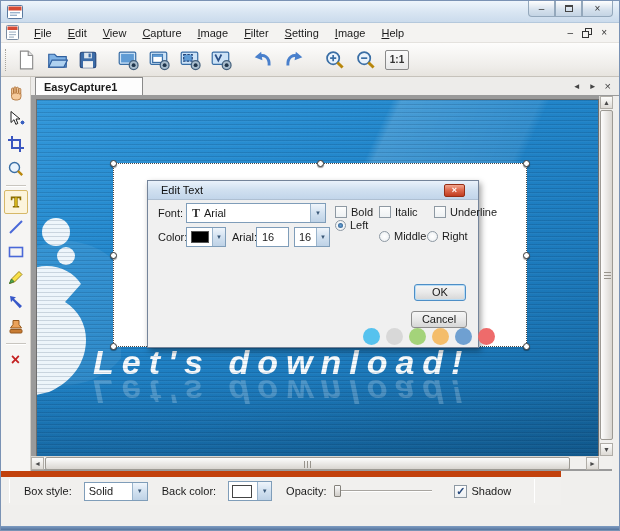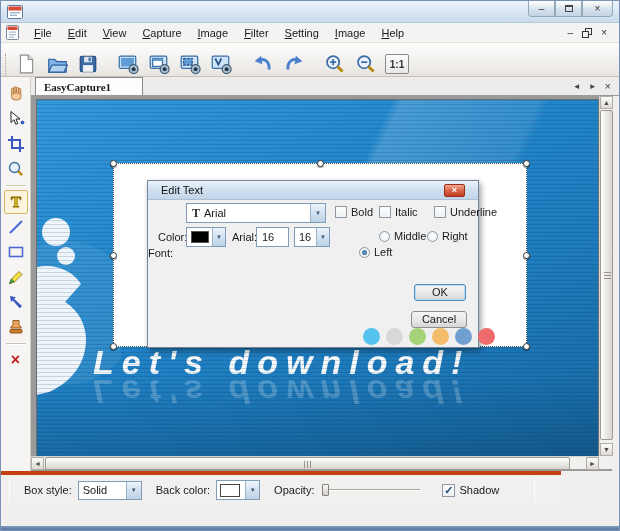--- a/index.html
+++ b/index.html
@@ -24,32 +24,32 @@
     display:flex; align-items:center; padding:0 4px; border-bottom:1px solid #e4e2de; }
   #menubar .doc-icon { width:15px; height:15px; margin-right:6px; }
   .menu-item { padding:2px 8px; }
   .menu-item::first-letter { text-decoration:underline; }
   .mdi-ctrls { margin-left:auto; display:flex; align-items:center; gap:9px; padding-right:8px; color:#333; }
   .mdi-ctrls span { font-size:10px; }
 
   
   #toolbar { position:absolute; left:0; top:42px; width:618px; height:34px;
     background:linear-gradient(#fdfdfc,#efedea 70%,#e7e4df); border-bottom:1px solid #c6c2bb;
-    display:flex; align-items:flex-end; padding-left:4px; }
+    display:flex; align-items:center; padding-left:4px; }
   #toolbar .grip { width:3px; height:22px; border-left:1px dotted #a8a49c; margin-right:6px; }
   .tb-icon { width:24px; height:24px; margin-right:7px; display:flex; align-items:center; justify-content:center; }
   .tb-gap { width:10px; }
   .tb-11 { width:26px; height:20px; border:1px solid #8a8a8a; border-radius:2px; background:linear-gradient(#fcfcfc,#e8e8e8);
     font-size:10px; font-weight:bold; color:#333; display:flex; align-items:center; justify-content:center; }
 
   
   #tabstrip { position:absolute; left:30px; top:76px; width:588px; height:19px; background:#edecea;
     display:flex; align-items:flex-end; border-bottom:1px solid #9a9a9a; }
   .tab { width:108px; height:18px; margin-left:4px; background:#fdfdfd; border:1px solid #8a8a8a; border-bottom:none;
-    font-weight:bold; font-size:11px; display:flex; align-items:center; padding:0 8px; position:relative; z-index:2;font-family:Liberation Serif, serif; }
+    font-weight:bold; font-size:11px; display:flex; align-items:center; padding:0 8px; position:relative; z-index:2; }
   .tab-ctrls { margin-left:auto; display:flex; align-items:center; gap:8px; padding:0 8px 3px 0; color:#444; font-size:8px; }
   .tab-ctrls .x { font-size:11px; }
 
   
   #palette { position:absolute; left:0; top:76px; width:30px; height:394px; background:#f6f5f3;
     border-right:1px solid #d2cfc9; display:flex; flex-direction:column; align-items:center; padding-top:5px; }
   .tool { width:24px; height:24px; margin-bottom:1px; display:flex; align-items:center; justify-content:center; }
   .tool.selected { background:#fcf4dc; border:1px solid #d6b868; border-radius:2px; }
   .pal-sep { width:20px; height:1px; background:#c8c5bf; margin:3px 0 4px 0; box-shadow:0 1px 0 #ffffff; }
   .tool-x { font-size:16px; font-weight:bold; color:#c42222; line-height:16px; }
@@ -126,24 +126,24 @@
   #hscroll .left { position:absolute; left:0; top:0; width:13px; height:13px; }
   #hscroll .right { position:absolute; right:0; top:0; width:13px; height:13px; }
   #hscroll .thumb { position:absolute; left:14px; top:0; width:525px; height:13px;
     background:linear-gradient(#fdfdfd,#d9d6d1); border:1px solid #9d9a94; border-radius:2px; }
   #hscroll .thumb::after { content:""; position:absolute; top:3px; left:50%; margin-left:-4px; width:8px; height:7px;
     background:repeating-linear-gradient(90deg,#98948c 0 1px,transparent 1px 3px); }
   .sb-corner { position:absolute; right:0; top:360px; width:13px; height:13px; background:#f1f0ee; }
 
   
   #optbar { position:absolute; left:0; top:470px; width:560px; height:34px; background:#f1f0ee;
-    border-top:4px solid #c2410c; display:flex; align-items:center; }
+    border-top:6px solid #c2410c; display:flex; align-items:center; }
   #optbar .grip { width:1px; height:24px; background:#c4c1bb; border-right:1px solid #fff; margin-left:8px; }
   #optbar .lbl { margin-left:14px; }
-  .opt-combo { height:19px; background:#fff; border:1px solid #7f9db9; display:flex; align-items:center; margin-left:6px; }
+  .opt-combo { height:19px; background:#fff; border:1px solid #7f9db9; display:flex; align-items:center; margin-left:12px; }
   .opt-combo .val { padding:0 4px; }
   #boxstyle-combo { width:64px; }
   #backcolor-combo { width:44px; height:20px; }
   .opt-swatch { width:20px; height:13px; border:1px solid #444; margin-left:3px; }
   #opacity-slider { position:relative; width:98px; height:14px; margin-left:8px; }
   #opacity-slider .track { position:absolute; left:0; right:0; top:6px; height:2px; background:#a8a5a0; border-bottom:1px solid #fff; }
   #opacity-slider .thumb { position:absolute; left:0; top:1px; width:7px; height:12px;
     background:linear-gradient(#fafafa,#d0cdc8); border:1px solid #85827c; border-radius:1px; }
   #shadow-cb { display:flex; align-items:center; gap:4px; margin-left:22px; }
   #shadow-cb .box { width:13px; height:13px; border:1px solid #8e99a3; background:linear-gradient(#fdfdfd,#edf0f2);
@@ -408,21 +408,21 @@
       <div class="handle" style="left:486px; top:243px;"></div>
 
       <div id="dlg">
         <div id="dlg-title">
           <span class="t">Edit Text</span>
           <div id="dlg-close">
             <span>×</span>
           </div>
         </div>
         <div id="dlg-body">
-          <span class="dlg-label" style="left:0; top:7px;margin-top:40px;">Font:</span>
+          <span class="dlg-label" style="left:10px; top:7px;">Font:</span>
           <div class="combo" style="left:38px; top:3px; width:140px;">
             <span class="tt-glyph">T</span>
             <span class="val">Arial</span>
             <span class="arrow-btn">▼</span>
           </div>
           <div class="cb" style="left:187px; top:6px;">
             <span class="box"></span>
             <span>Bold</span>
           </div>
           <div class="cb" style="left:231px; top:6px;">
@@ -437,21 +437,21 @@
           <div class="combo" style="left:38px; top:27px; width:40px;">
             <span class="swatch" style="background: rgb(0, 0, 0);"></span>
             <span class="arrow-btn" style="width:13px;">▼</span>
           </div>
           <span class="dlg-label" style="left:84px; top:31px;">Arial:</span>
           <div class="size-input" style="left:108px; top:27px; width:33px;">16</div>
           <div class="combo" style="left:146px; top:27px; width:36px;">
             <span class="val">16</span>
             <span class="arrow-btn" style="width:13px;">▼</span>
           </div>
-          <div class="rd selected" style="left:187px; top:46px;margin-left:24px;">
+          <div class="rd selected" style="left:187px; top:19px;">
             <span class="circ"></span>
             <span>Left</span>
           </div>
           <div class="rd" style="left:231px; top:30px;">
             <span class="circ"></span>
             <span>Middle</span>
           </div>
           <div class="rd" style="left:279px; top:30px;">
             <span class="circ"></span>
             <span>Right</span>

